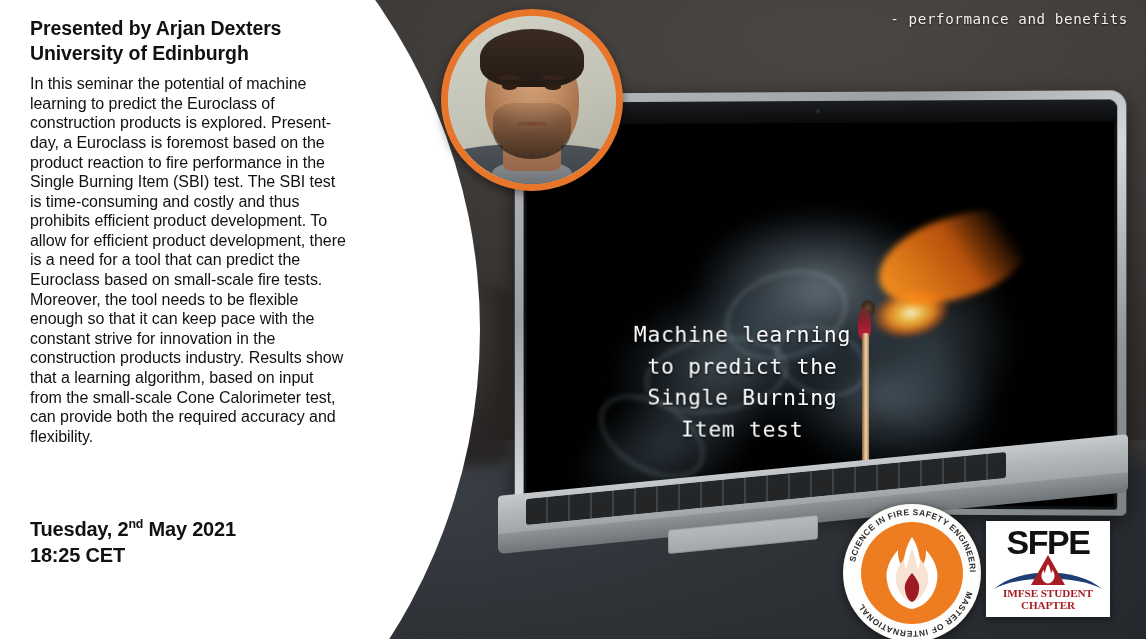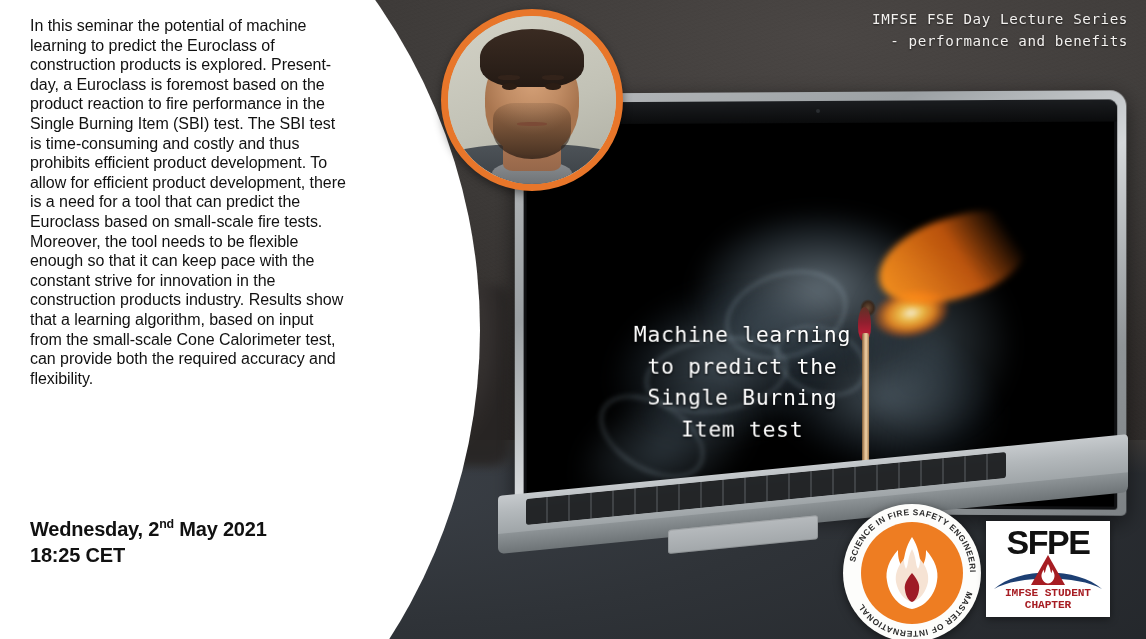--- a/index.html
+++ b/index.html
@@ -260,21 +260,21 @@
   .sfpe .word{
     position:absolute;left:0;right:0;top:4px;text-align:center;
     font-family:"Liberation Sans",sans-serif;
     font-weight:bold;font-size:34px;letter-spacing:-1.5px;color:#111;
     line-height:1;
   }
   .sfpe .arc{position:absolute;left:6px;top:40px;width:112px;height:32px;}
   .sfpe .tri{position:absolute;left:50%;top:34px;margin-left:-17px;width:34px;height:30px;}
   .sfpe .chapter{
     position:absolute;left:0;right:0;bottom:6px;text-align:center;
-    font-family:Liberation Mono, monospace;
+    font-family:Liberation Serif, serif;
     font-weight:bold;font-size:11.2px;color:#a71d23;letter-spacing:-.1px;margin-top:12px;
   }
 
   
   .screen-title{
     position:absolute;left:0;right:0;top:196px;
     text-align:center;
     font-family:"DejaVu Sans Mono","Liberation Mono",monospace;
     color:#fff;font-size:21.5px;line-height:1.47;letter-spacing:.7px;
     text-shadow:0 1px 3px rgba(0,0,0,.9);
@@ -327,30 +327,33 @@
       <div class="base-top"></div>
       <div class="base-edge"></div>
       <div class="keyboard"></div>
       <div class="trackpad"></div>
     </div>
   </div>
 
   <div class="white-panel"></div>
 
   <div class="left-col">
+    <div class="presenter">
+      <span>Presented by Arjan Dexters</span>
+      <span class="l2">University of Edinburgh</span>
+    </div>
     <p class="abstract">In this seminar the potential of machine learning to predict the Euroclass of construction products is explored. Present-day, a Euroclass is foremost based on the product reaction to fire performance in the Single Burning Item (SBI) test. The SBI test is time-consuming and costly and thus prohibits efficient product development. To allow for efficient product development, there is a need for a tool that can predict the Euroclass based on small-scale fire tests. Moreover, the tool needs to be flexible enough so that it can keep pace with the constant strive for innovation in the construction products industry. Results show that a learning algorithm, based on input from the small-scale Cone Calorimeter test, can provide both the required accuracy and flexibility.</p>
   </div>
 
   <div class="datetime">
-    <span>Wednesday, 2</span><sup>nd</sup><span> May 2021</span>
+    <span>Tuesday, 2</span><sup>nd</sup><span> May 2021</span>
     <span class="time">18:25 CET</span>
   </div>
 
   <div class="header">
-    <span>IMFSE FSE Day Lecture Series</span>
     <span>- performance and benefits</span>
   </div>
 
   <div class="portrait">
     <div class="photo">
       <div class="p-bg"></div>
       <div class="p-shoulder"></div>
       <div class="p-collar"></div>
       <div class="p-neck"></div>
       <div class="p-face"></div>

